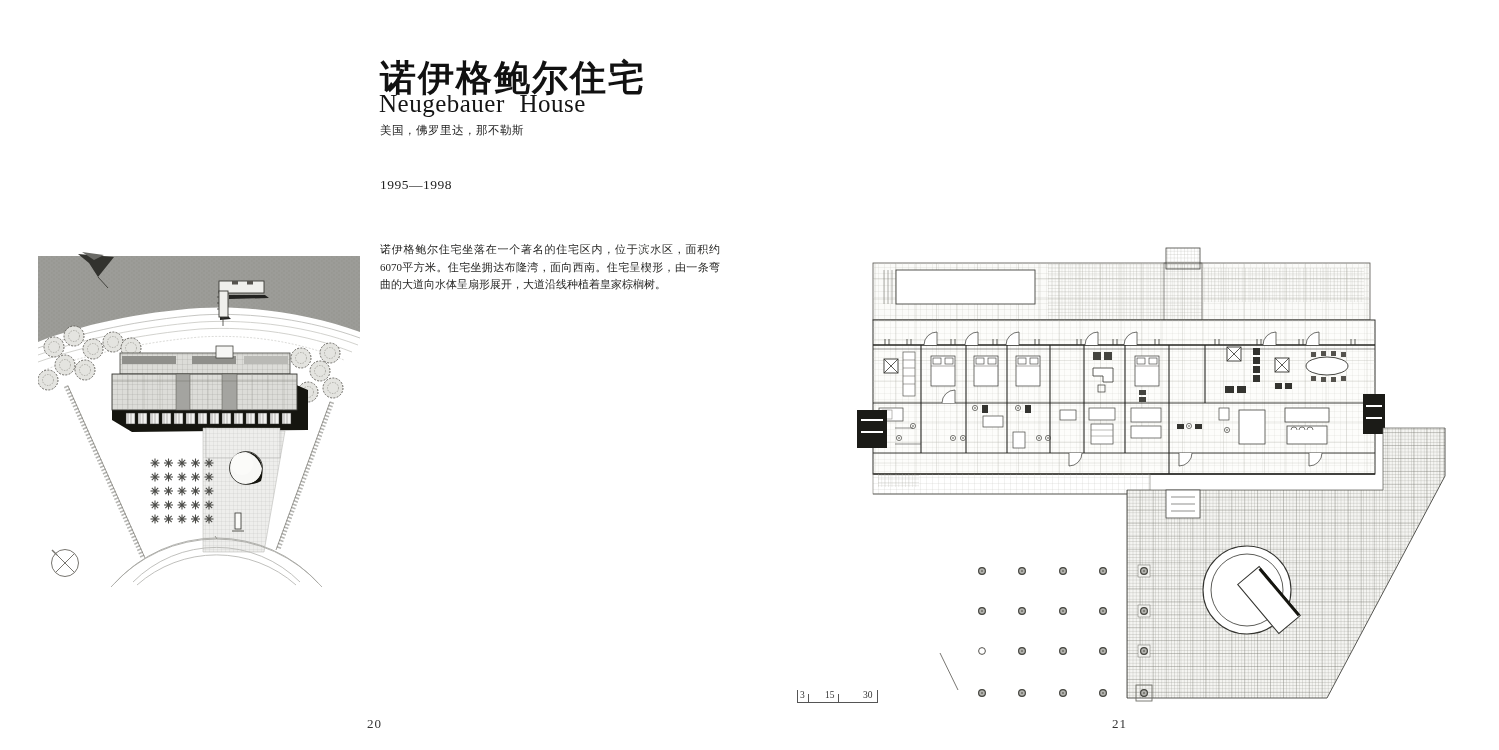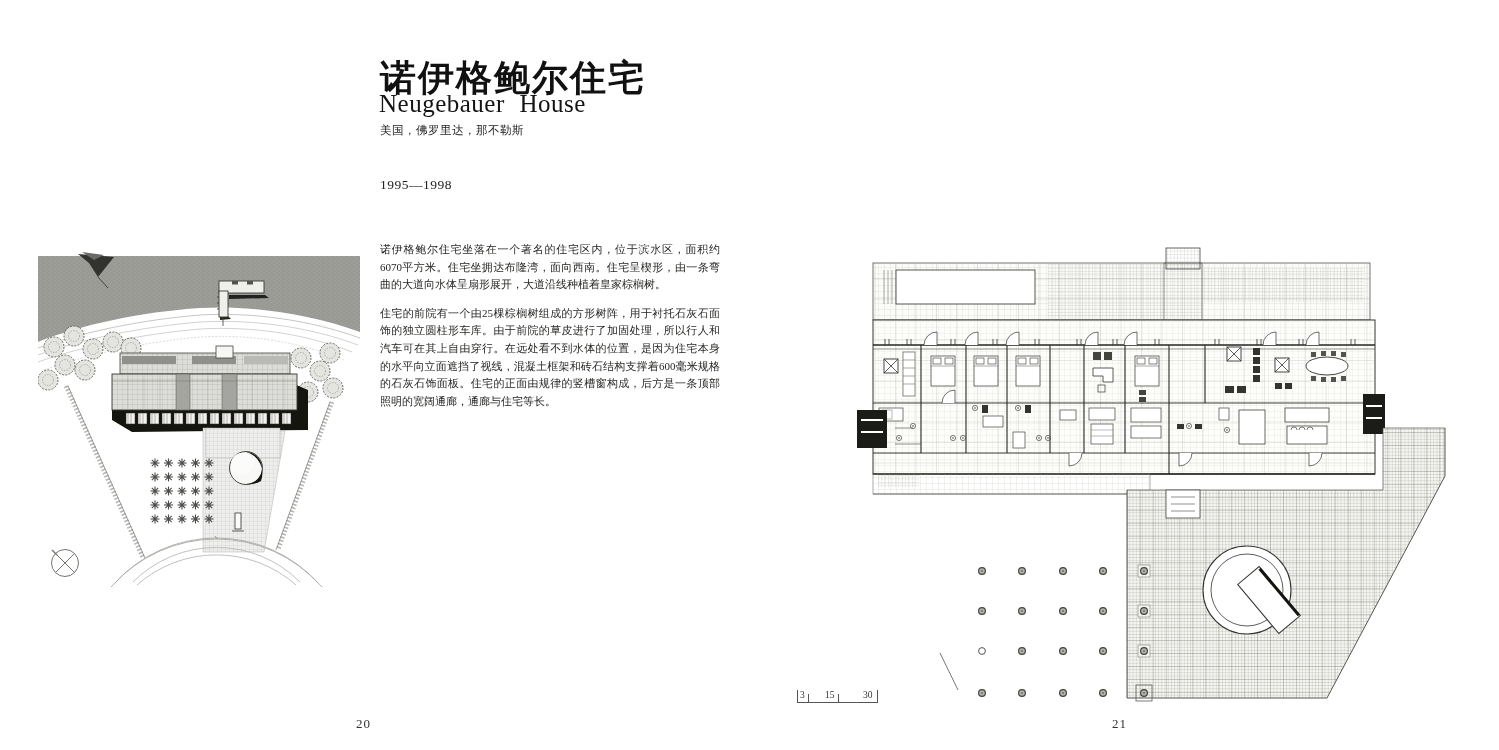--- a/index.html
+++ b/index.html
@@ -20,21 +20,21 @@
   .meta-years{left:380px;top:137px;font-size:13.5px;letter-spacing:.5px;color:#222;margin-top:40px;}
   .body-text{
     left:380px;top:241px;width:340px;font-size:11px;line-height:17.6px;
     text-align:justify;color:#262624;
     font-family:"Liberation Serif","DejaVu Serif",serif;
   }
   .body-text p{margin:0 0 11px 0;}
   .siteplan{left:38px;top:250px;width:322px;height:392px;}
   .floorplan{left:855px;top:238px;width:592px;height:472px;}
   .pagenum{font-size:13px;color:#333;letter-spacing:1px;}
-  .pagenum.left{left:356px;top:716px;}
+  .pagenum.left{left:367px;top:716px;}
   .pagenum.right{left:1112px;top:716px;}
   .scalebar{left:797px;top:682px;width:81px;height:20px;border-bottom:1px solid #555;}
   .scalebar .tick{position:absolute;bottom:0;width:1px;background:#555;}
   .scalebar .t0{left:0;height:12px;}
   .scalebar .t1{left:11px;height:8px;}
   .scalebar .t2{left:41px;height:8px;}
   .scalebar .t3{left:80px;height:12px;}
   .scalebar .lbl{position:absolute;bottom:2px;font-size:9.5px;color:#333;
     font-family:"Liberation Serif",serif;}
   .scalebar .l0{left:3px;}
@@ -224,21 +224,20 @@
     <circle cx="27" cy="313" r="13.5"></circle>
     <line x1="17.5" y1="303.5" x2="36.5" y2="322.5"></line>
     <line x1="36.5" y1="303.5" x2="17.5" y2="322.5"></line>
     <line x1="14" y1="300" x2="19" y2="305" stroke-width="1.4"></line>
   </g>
 </svg>
 </div>
 
 <div class="abs body-text">
   <p>诺伊格鲍尔住宅坐落在一个著名的住宅区内，位于滨水区，面积约6070平方米。住宅坐拥达布隆湾，面向西南。住宅呈楔形，由一条弯曲的大道向水体呈扇形展开，大道沿线种植着皇家棕榈树。</p>
-  <p>住宅的前院有一个由25棵棕榈树组成的方形树阵，用于衬托石灰石面饰的独立圆柱形车库。由于前院的草皮进行了加固处理，所以行人和汽车可在其上自由穿行。在远处看不到水体的位置，是因为住宅本身的水平向立面遮挡了视线，混凝土框架和砖石结构支撑着600毫米规格的石灰石饰面板。住宅的正面由规律的竖槽窗构成，后方是一条顶部照明的宽阔通廊，通廊与住宅等长。</p>
 </div>
 
 <div class="abs pagenum left">20</div>
 
 <div class="abs floorplan">
 <svg viewBox="0 0 592 472" width="592" height="472">
   <defs>
     <pattern id="gFine" width="6" height="6" patternUnits="userSpaceOnUse">
       <path d="M6,0 V6 M0,6 H6" stroke="#c3c3bf" stroke-width="0.45" fill="none"></path>
     </pattern>

